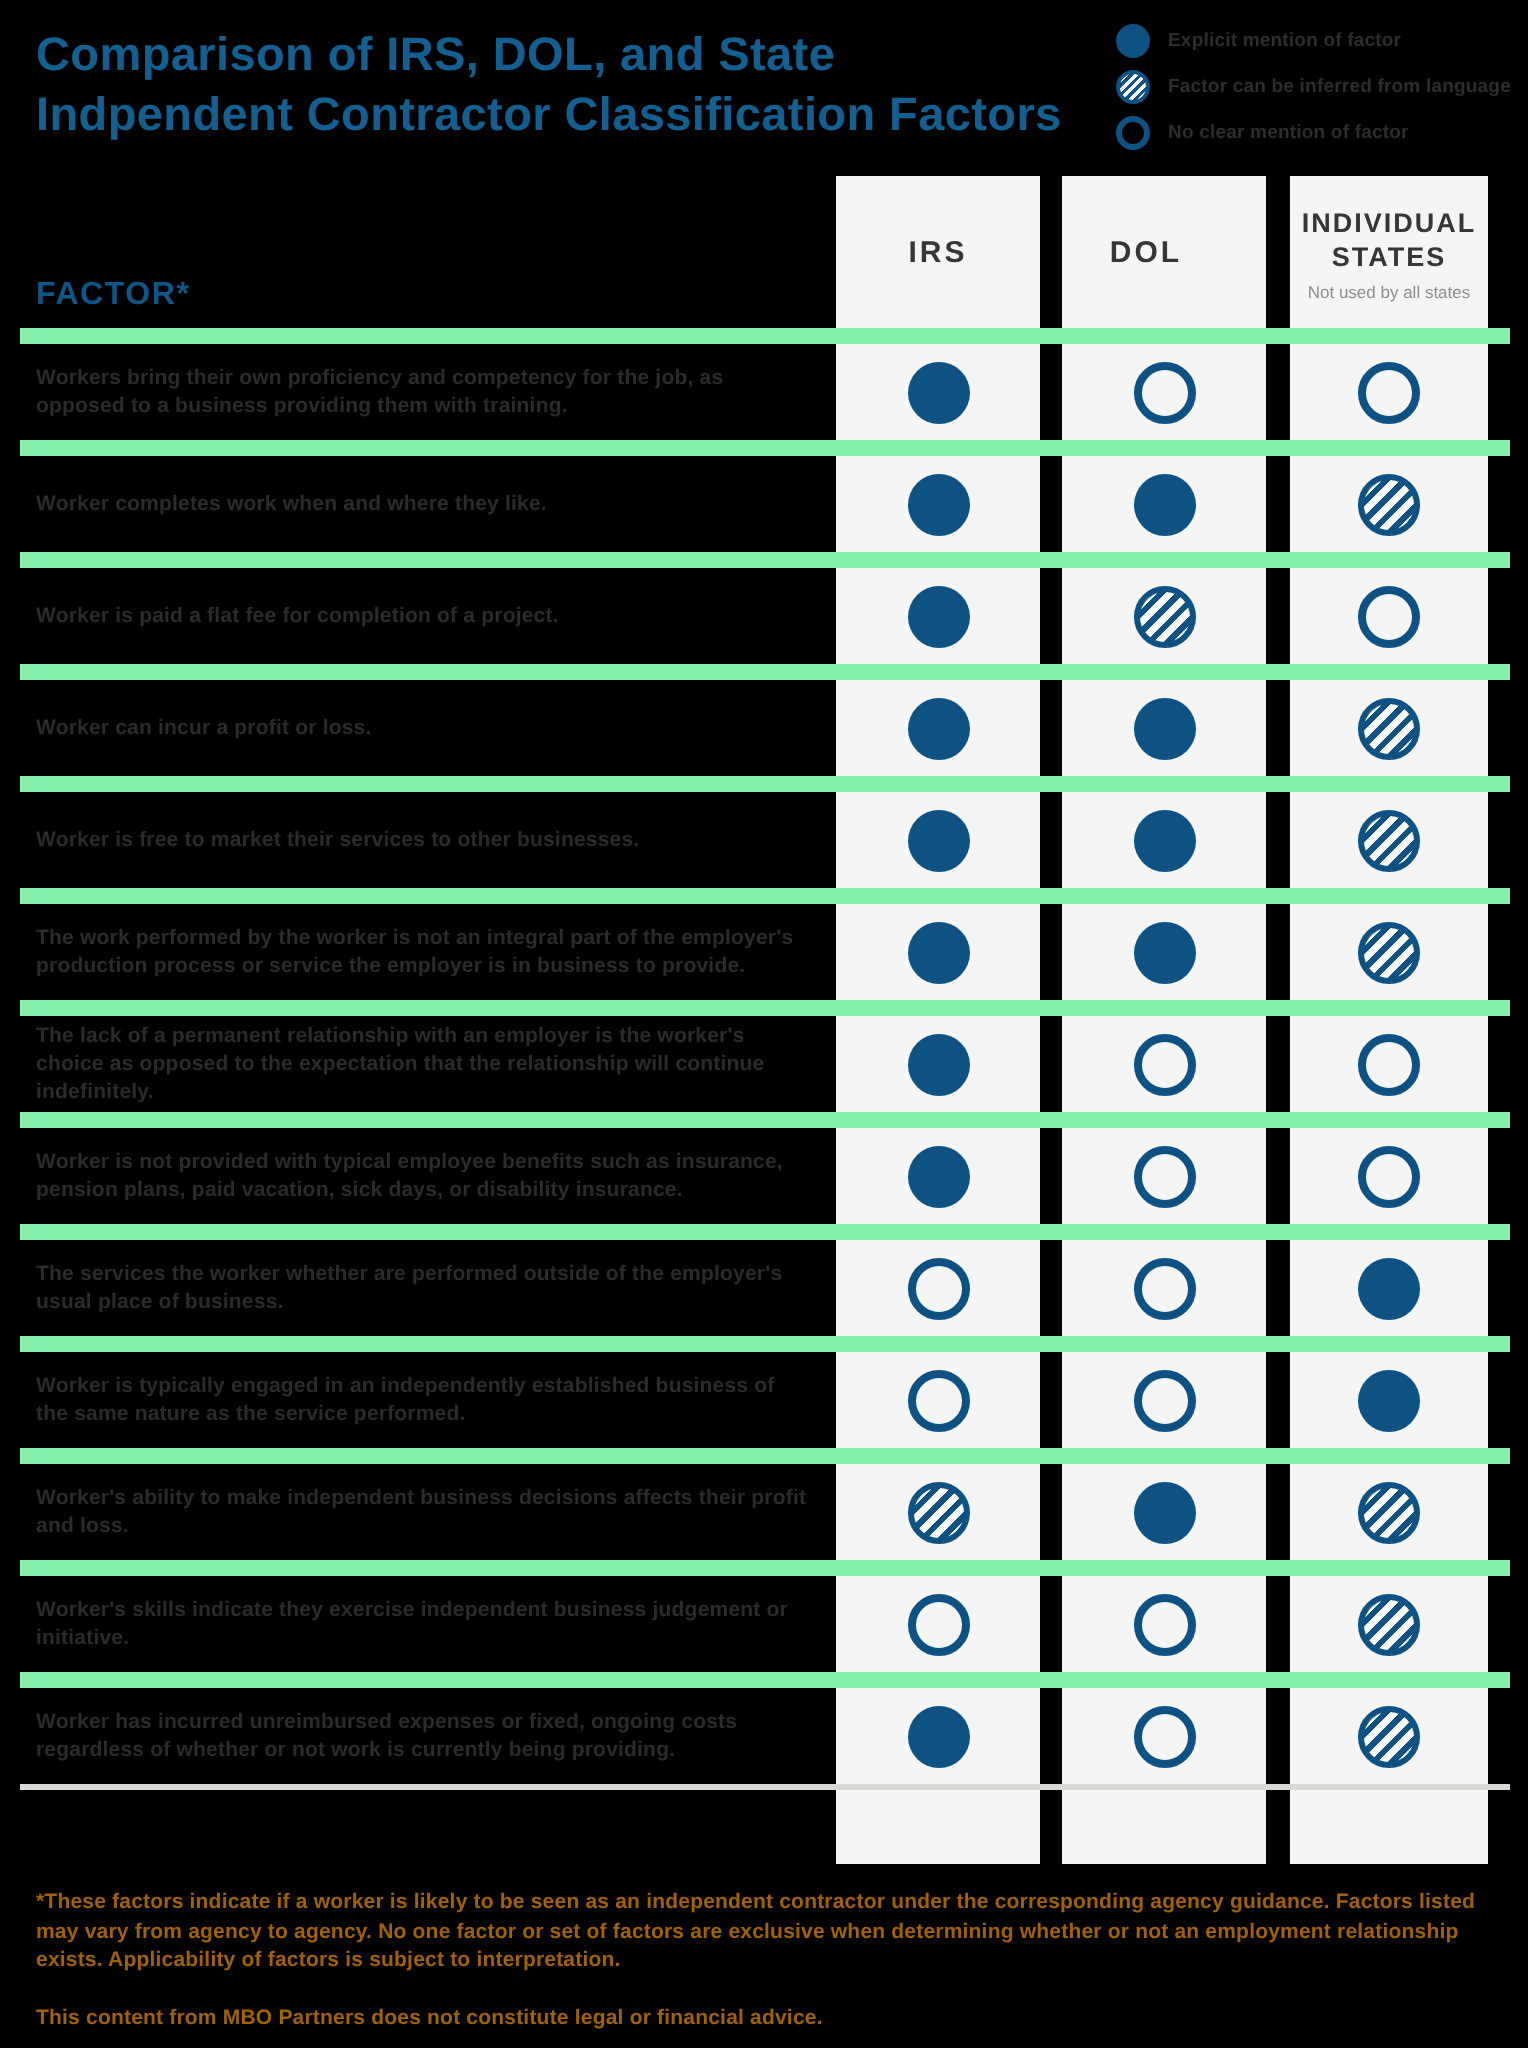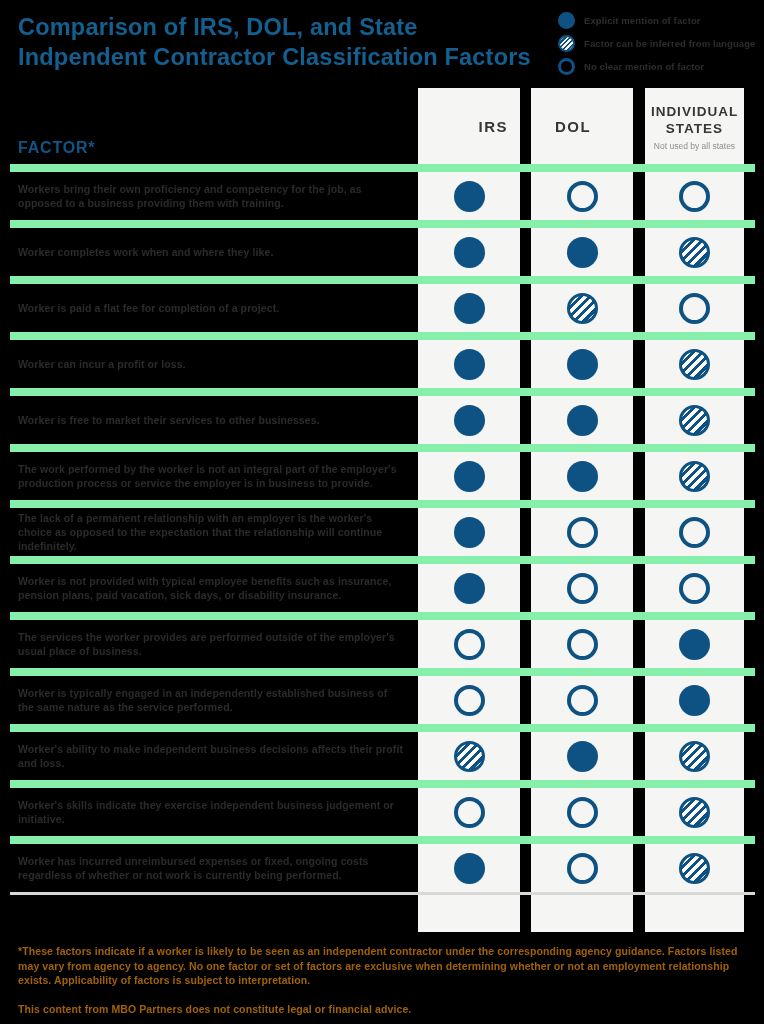--- a/index.html
+++ b/index.html
@@ -48,21 +48,21 @@
   .header-row { position: absolute; left: 0; top: 0; width: 764px; height: 76px; z-index: 2; }
   .factor-label {
     position: absolute; left: 18px; bottom: 7px;
     font-size: 16px; font-weight: bold; color: #0f5586; letter-spacing: 0.8px;
   }
   .col-head {
     position: absolute; top: 0; height: 76px;
     display: flex; flex-direction: column; align-items: center; justify-content: center;
     text-align: center; color: #363636;
   }
-  .col-head-irs { left: 406px; width: 102px; align-items: flex-end; }
+  .col-head-irs { left: 418px; width: 102px; }
   .col-head-dol { left: 531px; width: 84px; align-items: center; }
   .col-head-states { left: 645px; width: 99px; padding-top: 2px; box-sizing: border-box; }
   .col-head-label {
     font-size: 15px; font-weight: bold; letter-spacing: 1.5px; line-height: 17px;
   }
   .col-head-states .col-head-label { font-size: 13.5px; letter-spacing: 1px; }
   .col-head-sub { font-size: 8.5px; color: #8e8e8e; margin-top: 4px; }
 
   .rows { position: absolute; left: 10px; top: 76px; width: 745px; z-index: 1; }
   .row {
@@ -241,21 +241,21 @@
           </div>
     <div class="cell cell-dol">
             <span class="dot dotc-open"></span>
           </div>
     <div class="cell cell-states">
             <span class="dot dotc-open"></span>
           </div>
   </div>
 
   <div class="row">
-    <div class="row-label">The services the worker provides are performed outside of the employer's usual place of business.</div>
+    <div class="row-label">The services the worker whether are performed outside of the employer's usual place of business.</div>
     <div class="cell cell-irs">
             <span class="dot dotc-open"></span>
           </div>
     <div class="cell cell-dol">
             <span class="dot dotc-open"></span>
           </div>
     <div class="cell cell-states">
             <span class="dot dotc-filled"></span>
           </div>
   </div>
@@ -294,21 +294,21 @@
           </div>
     <div class="cell cell-dol">
             <span class="dot dotc-open"></span>
           </div>
     <div class="cell cell-states">
             <span class="dot dotc-hatched"></span>
           </div>
   </div>
 
   <div class="row">
-    <div class="row-label">Worker has incurred unreimbursed expenses or fixed, ongoing costs regardless of whether or not work is currently being performed.</div>
+    <div class="row-label">Worker has incurred unreimbursed expenses or fixed, ongoing costs regardless of whether or not work is currently being providing.</div>
     <div class="cell cell-irs">
             <span class="dot dotc-filled"></span>
           </div>
     <div class="cell cell-dol">
             <span class="dot dotc-open"></span>
           </div>
     <div class="cell cell-states">
             <span class="dot dotc-hatched"></span>
           </div>
   </div>

